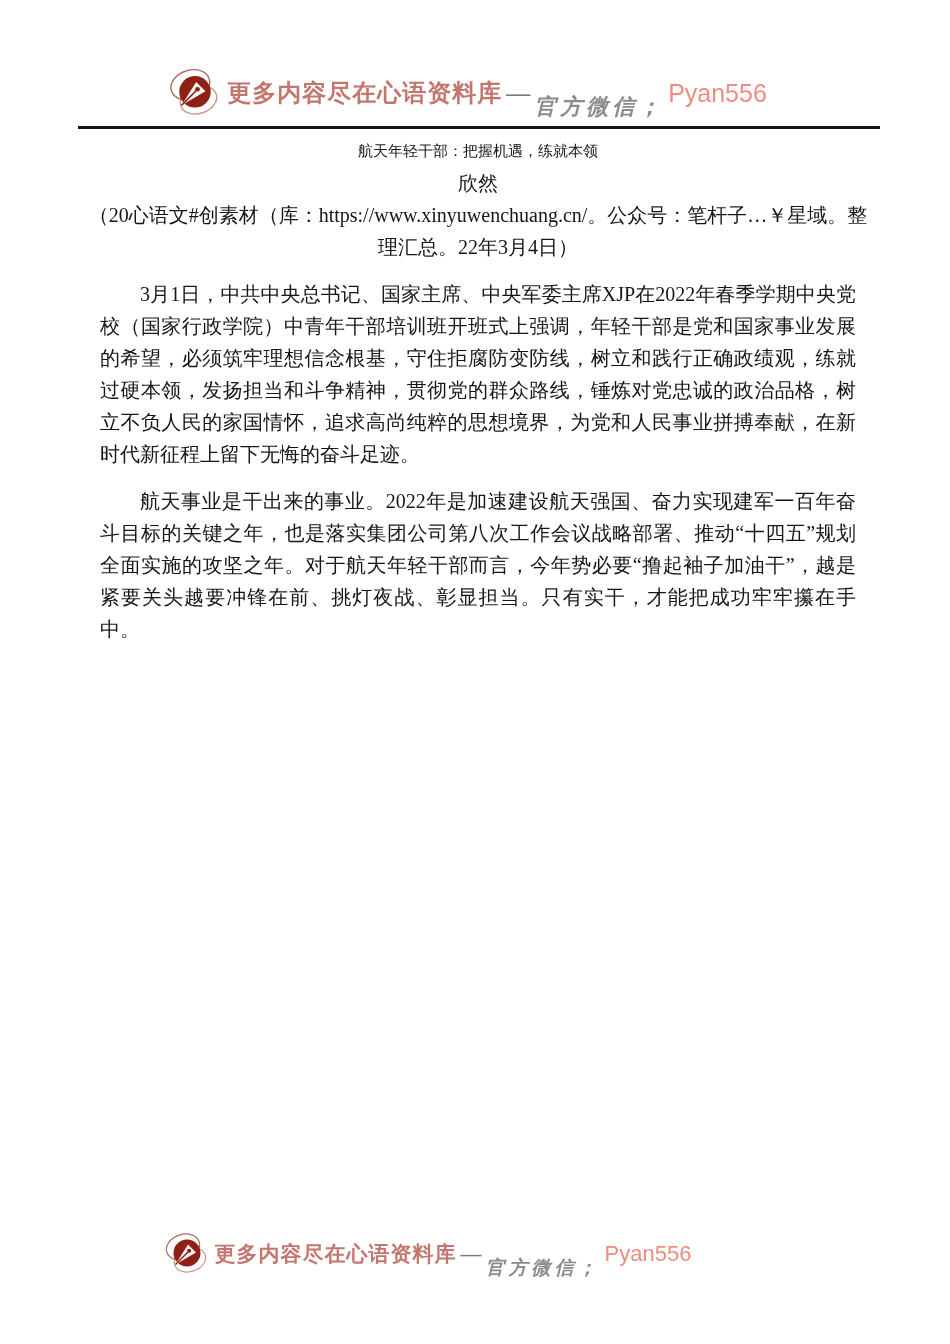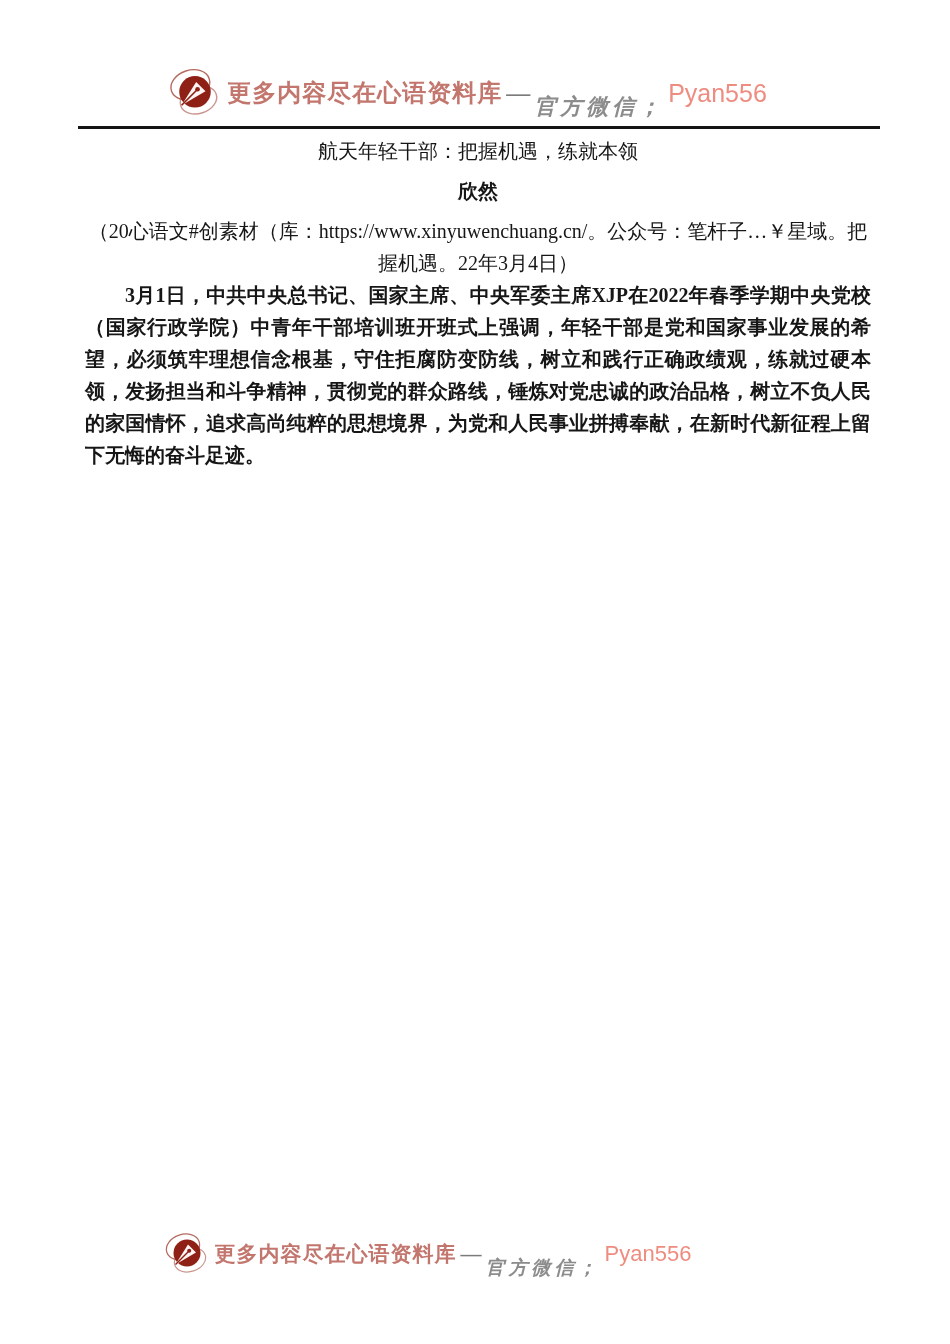--- a/index.html
+++ b/index.html
@@ -69,38 +69,36 @@
   
   .doc{
     position:absolute;
     left:85px;top:135px;
     width:786px;
     font-size:20px;
     line-height:32px;
   }
   .doc-title{
     text-align:center;
-    font-size:20px;
+    font-size:15px;
     margin:0;
     font-weight:400;
   }
   .doc-author{
     text-align:center;
-    margin:8px;
-    font-weight:bold;
+    margin:0;
   }
   .doc-source{
     text-align:center;
     margin:0;
   }
   .doc p.para{
-    margin:0;
+    margin:15px;
     text-align:justify;
     text-indent:2em;
-    font-weight:bold;
   }
 </style>
 </head>
 <body>
 
 <div class="page">
 
   <div class="watermark watermark--header">
     <div class="wm-inner">
       <svg class="wm-logo" viewBox="0 0 48 48">
@@ -116,22 +114,23 @@
       <span class="wm-label">官方微信；</span>
       <span class="wm-id">Pyan556</span>
     </div>
   </div>
 
   <div class="header-divider"></div>
 
   <div class="doc">
     <h1 class="doc-title">航天年轻干部：把握机遇，练就本领</h1>
     <div class="doc-author">欣然</div>
-    <div class="doc-source">（20心语文#创素材（库：https://www.xinyuwenchuang.cn/。公众号：笔杆子…￥星域。把握机遇。22年3月4日）</div>
+    <div class="doc-source">（20心语文#创素材（库：https://www.xinyuwenchuang.cn/。公众号：笔杆子…￥星域。整理汇总。22年3月4日）</div>
     <p class="para">3月1日，中共中央总书记、国家主席、中央军委主席XJP在2022年春季学期中央党校（国家行政学院）中青年干部培训班开班式上强调，年轻干部是党和国家事业发展的希望，必须筑牢理想信念根基，守住拒腐防变防线，树立和践行正确政绩观，练就过硬本领，发扬担当和斗争精神，贯彻党的群众路线，锤炼对党忠诚的政治品格，树立不负人民的家国情怀，追求高尚纯粹的思想境界，为党和人民事业拼搏奉献，在新时代新征程上留下无悔的奋斗足迹。</p>
+    <p class="para">航天事业是干出来的事业。2022年是加速建设航天强国、奋力实现建军一百年奋斗目标的关键之年，也是落实集团公司第八次工作会议战略部署、推动“十四五”规划全面实施的攻坚之年。对于航天年轻干部而言，今年势必要“撸起袖子加油干”，越是紧要关头越要冲锋在前、挑灯夜战、彰显担当。只有实干，才能把成功牢牢攥在手中。</p>
   </div>
 
   <div class="watermark watermark--footer">
     <div class="wm-inner">
       <svg class="wm-logo" viewBox="0 0 48 48">
         <ellipse cx="20" cy="17" rx="17" ry="12.5" fill="none" stroke="#b5695f" stroke-width="1.2" transform="rotate(-18 20 17)"></ellipse>
         <ellipse cx="27" cy="30" rx="16" ry="11.5" fill="none" stroke="#b5695f" stroke-width="1.2" opacity="0.7" transform="rotate(-18 27 30)"></ellipse>
         <circle cx="24" cy="23" r="13.5" fill="var(--logo-color)"></circle>
         <path d="M12.5 34.5 L25 14.5 L33 22.5 Z" fill="#fdf6f4"></path>
         <line x1="12.5" y1="34.5" x2="26" y2="21" stroke="var(--logo-color)" stroke-width="1.4"></line>

